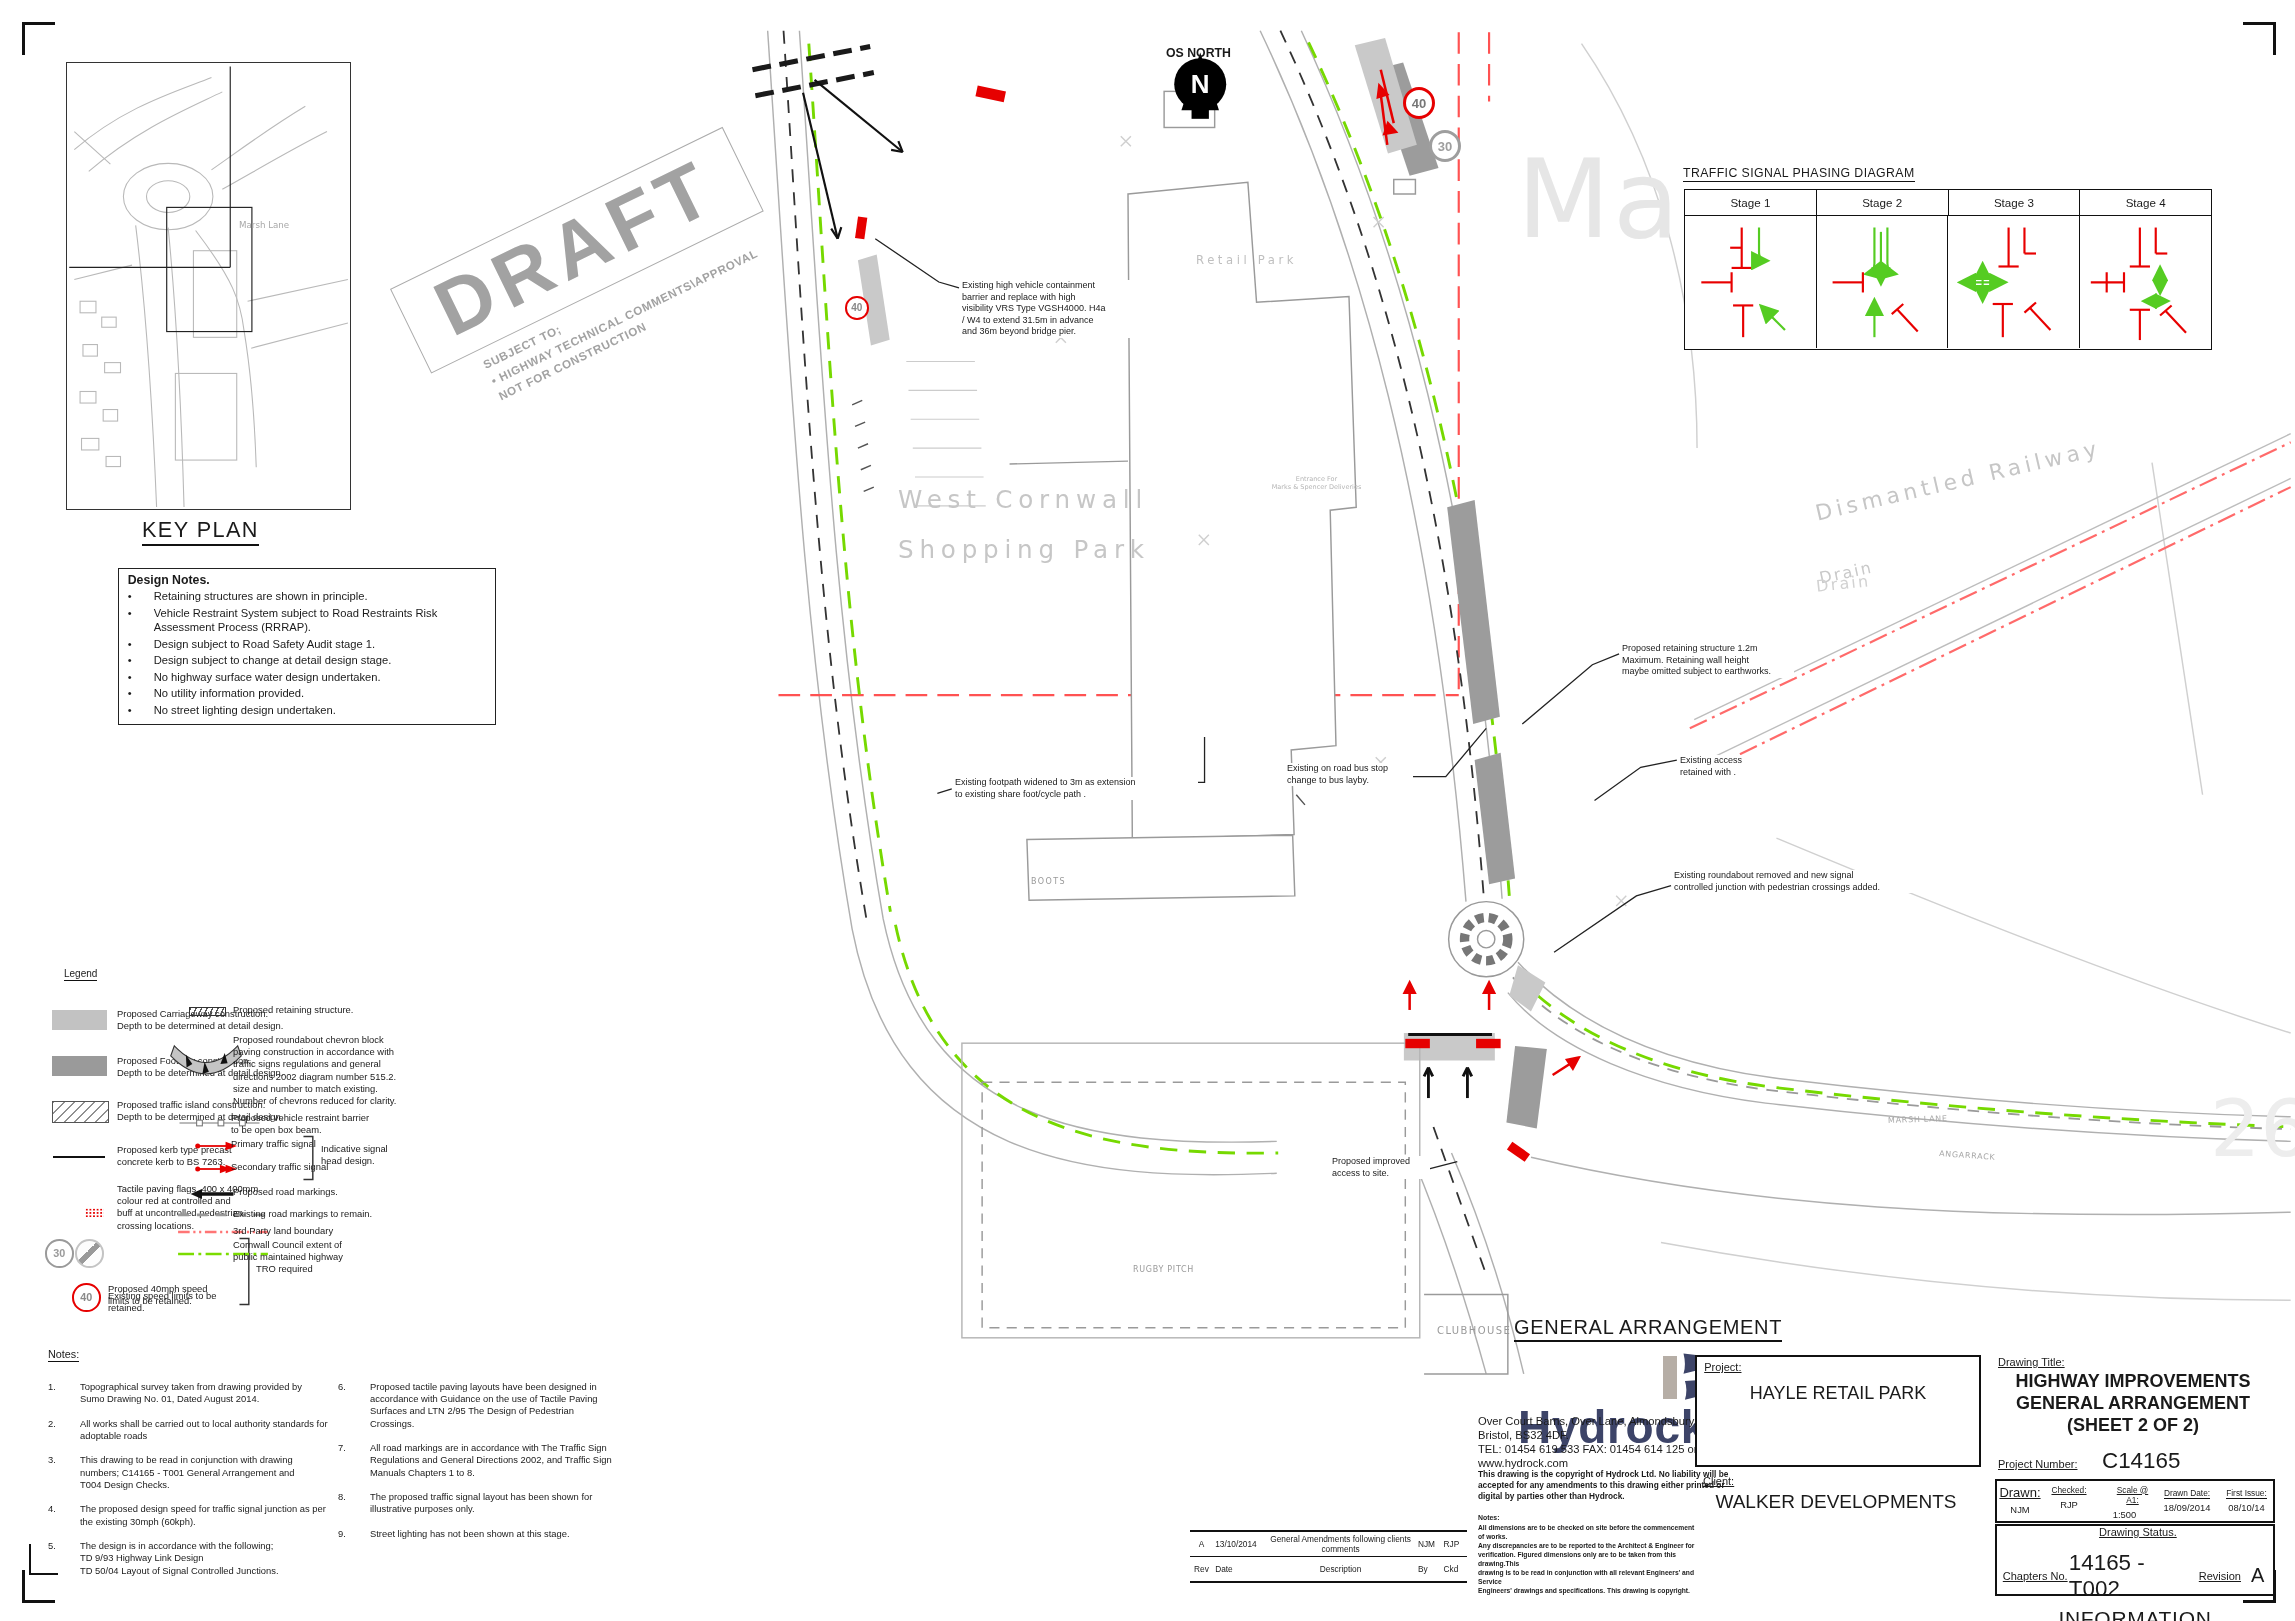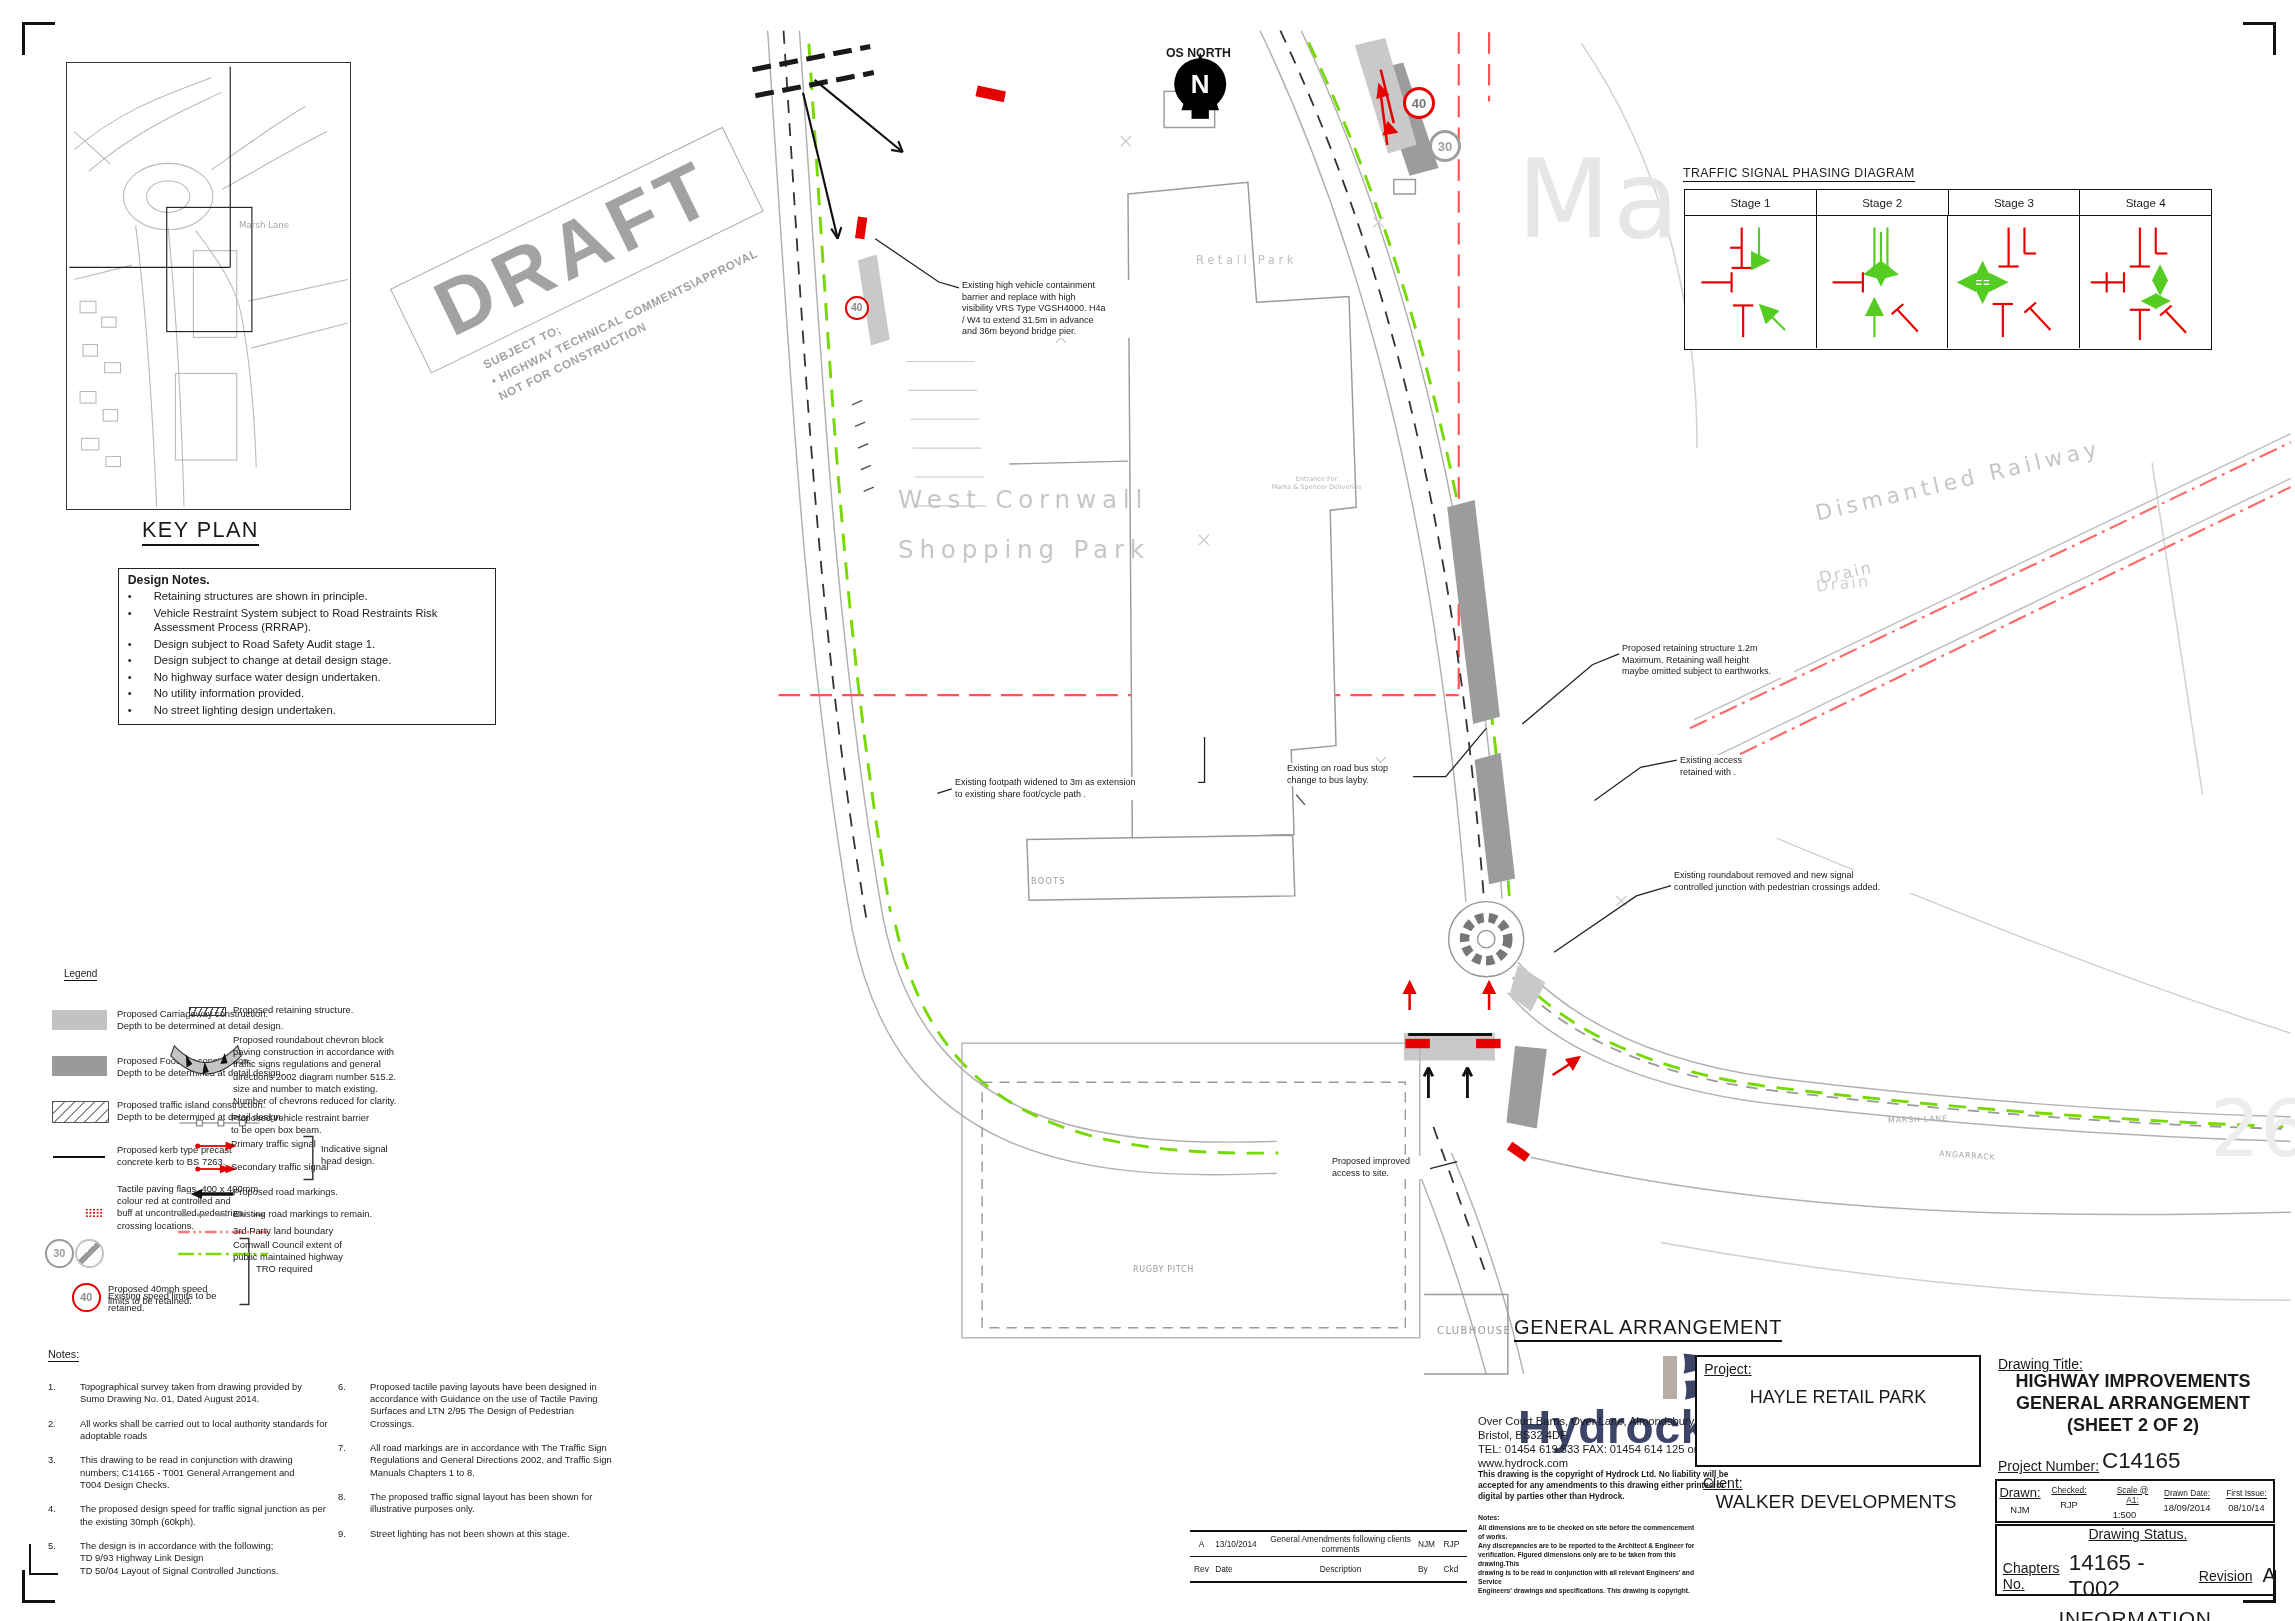--- a/index.html
+++ b/index.html
@@ -67,21 +67,21 @@
   .ph-sep{position:absolute;top:0;bottom:0;width:1.1px;background:#111;}
 
   
   .cadL{font-family:"DejaVu Sans",sans-serif;color:#c6c6c6;letter-spacing:5.8px;font-size:24.6px;font-weight:400;}
   .cadM{font-family:"DejaVu Sans",sans-serif;color:#c6c6c6;}
   .cadS{font-family:"DejaVu Sans",sans-serif;color:#a8a8a8;}
   .ann{font-size:9px;line-height:1.28;background:#fff;}
   .ga-title{left:1514px;top:1316px;font-size:20px;letter-spacing:0.7px;border-bottom:2.2px solid #111;padding-bottom:1.4px;}
 
   
-  .tb-label{font-size:14px;text-decoration:underline;}
+  .tb-label{font-size:11px;text-decoration:underline;}
   .hydrock{font-size:46px;font-weight:700;color:#3d4468;letter-spacing:0.7px;}
   .tb-box{border:2.5px solid #111;background:#fff;}
   .revstrip{left:1190px;top:1530px;width:277px;border-top:2.2px solid #111;border-bottom:2.2px solid #111;background:#fff;}
   .revrow{display:flex;font-size:8.3px;align-items:center;height:24px;}
   .revrow>div{padding:0 2.2px;}
   .rv1{width:19px;text-align:center;}.rv2{width:49px;}.rv3{width:149px;text-align:center;}.rv4{width:21.7px;}.rv5{width:21.7px;}
 </style>
 </head>
 <body>
 

